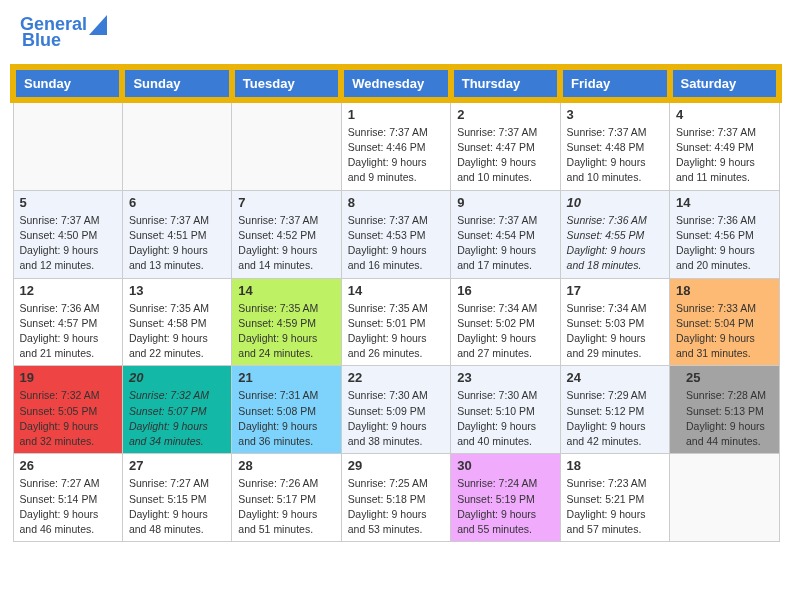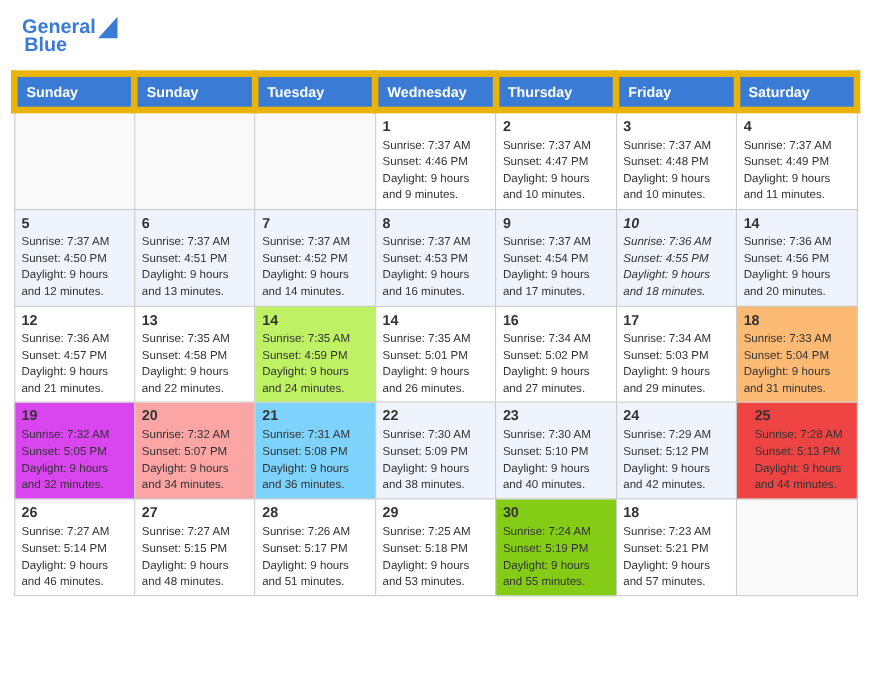--- a/index.html
+++ b/index.html
@@ -198,45 +198,45 @@
         <td style="background: rgb(255, 255, 255);">
           <span class="day-number">17</span>
           <div class="day-info">Sunrise: 7:34 AM<br>Sunset: 5:03 PM<br>Daylight: 9 hours<br>and 29 minutes.</div>
         </td>
         <td style="background: #fdba74;">
           <span class="day-number">18</span>
           <div class="day-info">Sunrise: 7:33 AM<br>Sunset: 5:04 PM<br>Daylight: 9 hours<br>and 31 minutes.</div>
         </td>
       </tr>
       <tr>
-        <td style="background: #d946ef;">
+        <td style="background: #ef4444;">
           <span class="day-number">19</span>
           <div class="day-info">Sunrise: 7:32 AM<br>Sunset: 5:05 PM<br>Daylight: 9 hours<br>and 32 minutes.</div>
         </td>
-        <td style="background: #fca5a5;">
+        <td style="background: #14b8a6; font-style: italic;">
           <span class="day-number">20</span>
           <div class="day-info">Sunrise: 7:32 AM<br>Sunset: 5:07 PM<br>Daylight: 9 hours<br>and 34 minutes.</div>
         </td>
         <td style="background: #7dd3fc;">
           <span class="day-number">21</span>
           <div class="day-info">Sunrise: 7:31 AM<br>Sunset: 5:08 PM<br>Daylight: 9 hours<br>and 36 minutes.</div>
         </td>
         <td style="background: rgb(238, 243, 252);">
           <span class="day-number">22</span>
           <div class="day-info">Sunrise: 7:30 AM<br>Sunset: 5:09 PM<br>Daylight: 9 hours<br>and 38 minutes.</div>
         </td>
         <td style="background: rgb(238, 243, 252);">
           <span class="day-number">23</span>
           <div class="day-info">Sunrise: 7:30 AM<br>Sunset: 5:10 PM<br>Daylight: 9 hours<br>and 40 minutes.</div>
         </td>
         <td style="background: rgb(238, 243, 252);">
           <span class="day-number">24</span>
           <div class="day-info">Sunrise: 7:29 AM<br>Sunset: 5:12 PM<br>Daylight: 9 hours<br>and 42 minutes.</div>
         </td>
-        <td style="background: #ef4444; padding-left: 16px;">
+        <td style="background: #a3a3a3; padding-left: 16px;">
           <span class="day-number">25</span>
           <div class="day-info">Sunrise: 7:28 AM<br>Sunset: 5:13 PM<br>Daylight: 9 hours<br>and 44 minutes.</div>
         </td>
       </tr>
       <tr>
         <td style="background: rgb(255, 255, 255);">
           <span class="day-number">26</span>
           <div class="day-info">Sunrise: 7:27 AM<br>Sunset: 5:14 PM<br>Daylight: 9 hours<br>and 46 minutes.</div>
         </td>
         <td style="background: rgb(255, 255, 255);">
@@ -244,21 +244,21 @@
           <div class="day-info">Sunrise: 7:27 AM<br>Sunset: 5:15 PM<br>Daylight: 9 hours<br>and 48 minutes.</div>
         </td>
         <td style="background: rgb(255, 255, 255);">
           <span class="day-number">28</span>
           <div class="day-info">Sunrise: 7:26 AM<br>Sunset: 5:17 PM<br>Daylight: 9 hours<br>and 51 minutes.</div>
         </td>
         <td style="background: rgb(255, 255, 255);">
           <span class="day-number">29</span>
           <div class="day-info">Sunrise: 7:25 AM<br>Sunset: 5:18 PM<br>Daylight: 9 hours<br>and 53 minutes.</div>
         </td>
-        <td style="background: #84cc16;">
+        <td style="background: #f0abfc;">
           <span class="day-number">30</span>
           <div class="day-info">Sunrise: 7:24 AM<br>Sunset: 5:19 PM<br>Daylight: 9 hours<br>and 55 minutes.</div>
         </td>
         <td style="background: rgb(255, 255, 255);">
           <span class="day-number">18</span>
           <div class="day-info">Sunrise: 7:23 AM<br>Sunset: 5:21 PM<br>Daylight: 9 hours<br>and 57 minutes.</div>
         </td>
         <td class="empty"></td>
       </tr>
     </tbody>

